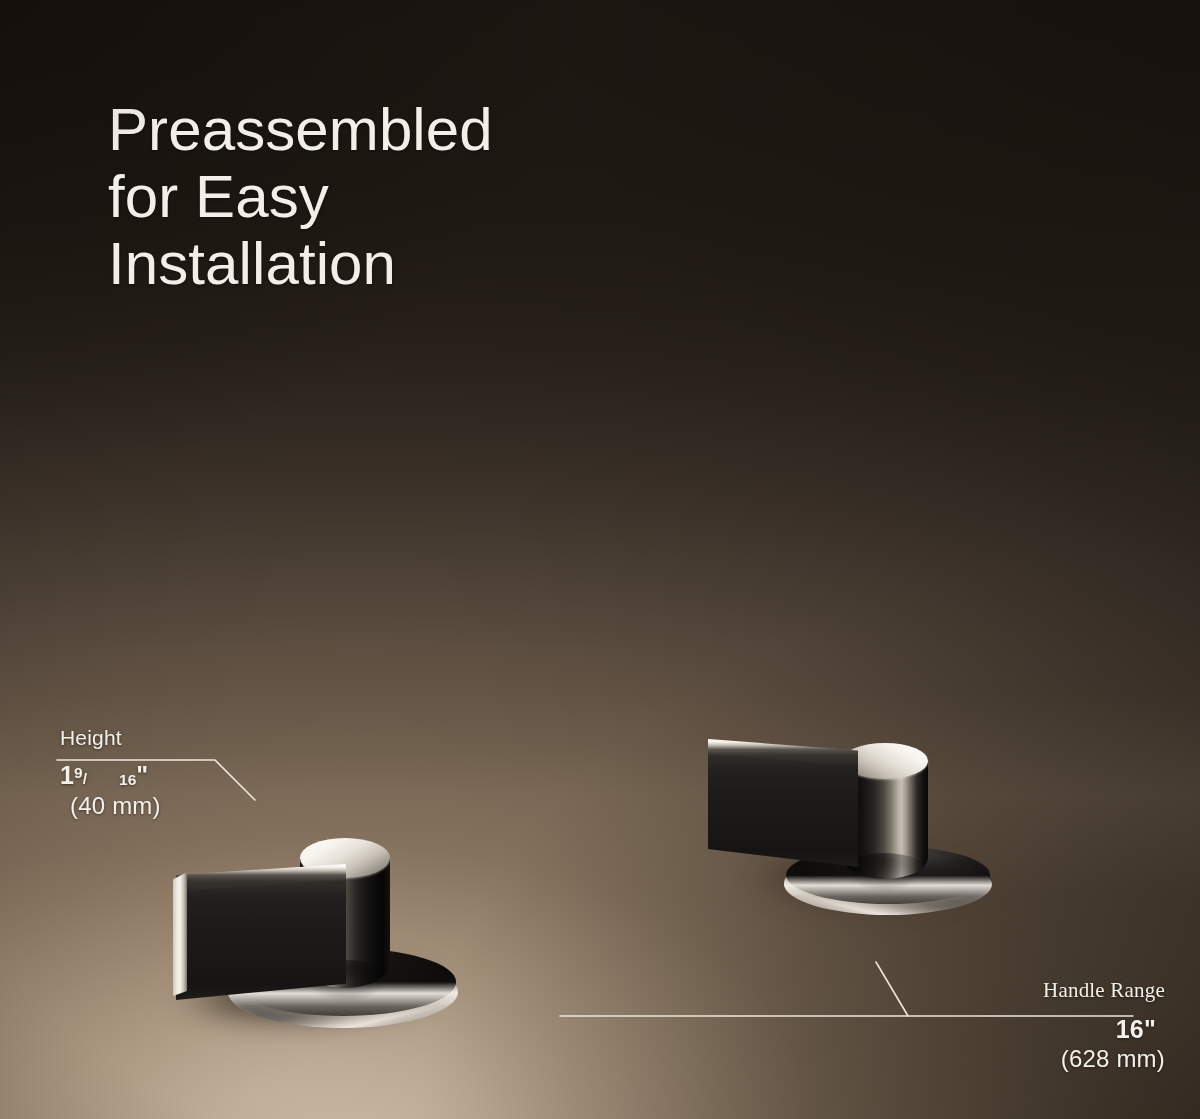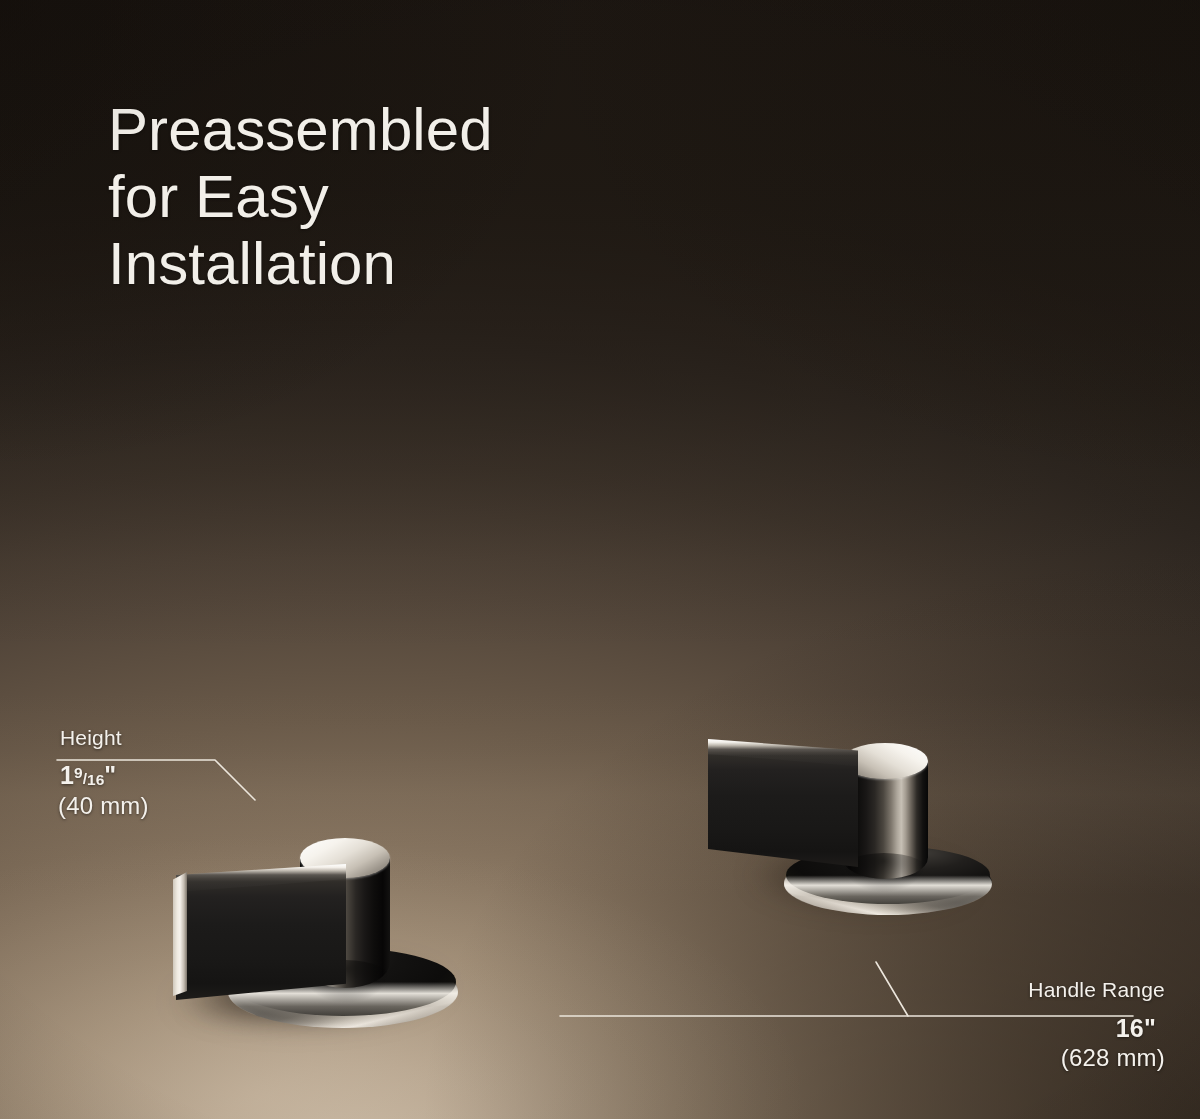--- a/index.html
+++ b/index.html
@@ -105,31 +105,31 @@
     letter-spacing: 0.2px;
     text-shadow: 0 1px 3px rgba(0,0,0,0.50);
   }
   .frac {
     font-size: 0.62em;
     position: relative;
     vertical-align: baseline;
     letter-spacing: 0;
   }
   .frac .num { position: relative; top: -0.42em; }
-  .frac .den { position: relative; top: 0.08em; }
+  .frac .den { position: relative; top: 0.08em; margin-left: 32px; }
 
   
   #callout-height { left: 57px; top: 726px; width: 260px; }
   #callout-height .callout-title { display: block; margin-left: 3px; }
   #callout-height .callout-value { display: block; margin-top: 11px; margin-left: 3px; }
-  #callout-height .callout-metric { display: block; margin-top: 2px; margin-left: 1px; }
+  #callout-height .callout-metric { display: block; margin-top: 2px; margin-left: 13px; }
 
   
   #callout-range { left: 905px; top: 978px; width: 260px; text-align: right; }
-  #callout-range .callout-title { display: block; }
+  #callout-range .callout-title { display: block; font-family: Liberation Serif, serif; }
   #callout-range .callout-value { display: block; margin-top: 12px; margin-right: 9px; }
   #callout-range .callout-metric { display: block; margin-top: 1px; }
 
   
   .leader { position: absolute; pointer-events: none; }
   #leader-height { left: 40px; top: 735px; width: 260px; height: 90px; }
   #leader-range  { left: 545px; top: 940px; width: 620px; height: 100px; }
 
   
   .handle { position: absolute; }

